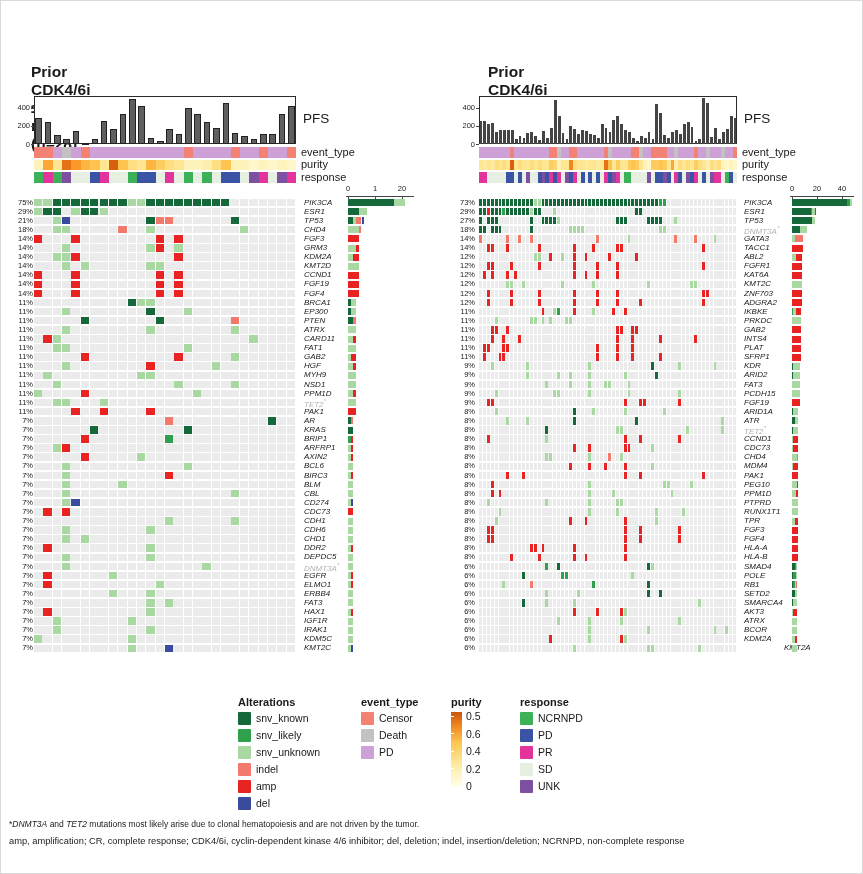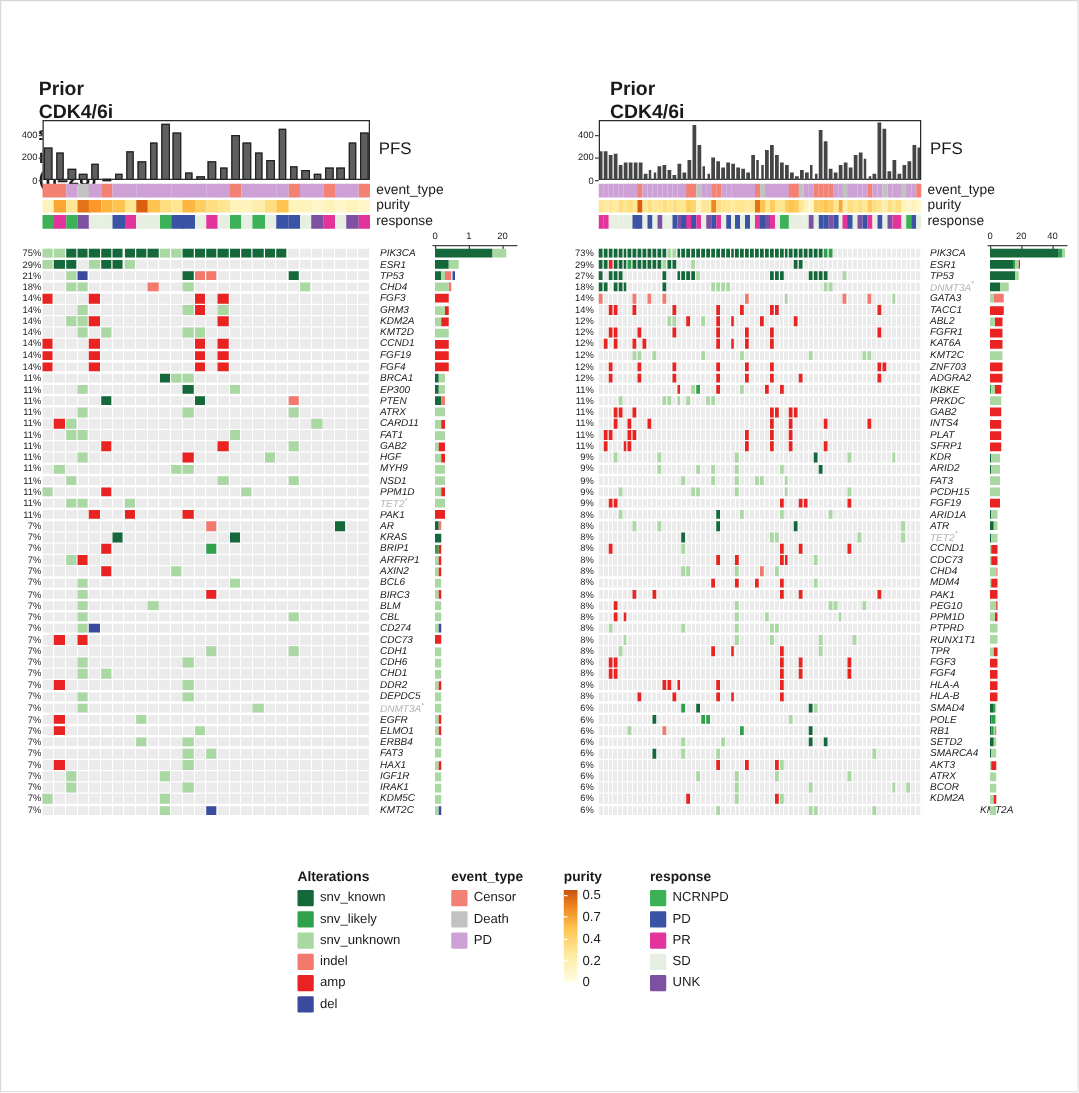--- a/index.html
+++ b/index.html
@@ -1782,24 +1782,26 @@
         <div class="abs legend-label" style="left: 18px; top: 67px; white-space: nowrap;">SD</div>
         <div class="swatch" style="left: 0px; top: 84px; background: rgb(125, 80, 162);"></div>
         <div class="abs legend-label" style="left: 18px; top: 84px; white-space: nowrap;">UNK</div>
       </div>
       <div class="abs" style="left: 450px; top: 695px;">
         <div class="abs legend-header" style="left: 0px; top: 0px;">purity</div>
         <div class="abs" style="left: 0px; top: 16px; width: 11px; height: 74px; background: linear-gradient(to top, rgb(255, 255, 229), rgb(254, 234, 160) 30%, rgb(254, 196, 79) 59%, rgb(239, 134, 32) 82%, rgb(201, 84, 12) 100%);"></div>
         <div class="abs" style="left: 0px; top: 19.8529px; width: 3px; height: 1px; background: rgb(255, 255, 255);"></div>
         <div class="abs legend-label" style="left: 15px; top: 14.3529px;">0.5</div>
         <div class="abs" style="left: 0px; top: 37.2647px; width: 3px; height: 1px; background: rgb(255, 255, 255);"></div>
-        <div class="abs legend-label" style="left: 15px; top: 31.7647px;">0.7</div>
+        <div class="abs legend-label" style="left: 15px; top: 31.7647px;">0.6</div>
         <div class="abs" style="left: 0px; top: 54.6765px; width: 3px; height: 1px; background: rgb(255, 255, 255);"></div>
         <div class="abs legend-label" style="left: 15px; top: 49.1765px;">0.4</div>
         <div class="abs" style="left: 0px; top: 72.0882px; width: 3px; height: 1px; background: rgb(255, 255, 255);"></div>
         <div class="abs legend-label" style="left: 15px; top: 66.5882px;">0.2</div>
         <div class="abs" style="left: 0px; top: 89.5px; width: 3px; height: 1px; background: rgb(255, 255, 255);"></div>
         <div class="abs legend-label" style="left: 15px; top: 84px;">0</div>
       </div>
     </div>
+  <div class="abs fn1" style="left:8px;top:818px;" id="fn1"><span>*</span><i>DNMT3A</i><span> and </span><i>TET2</i><span> mutations most likely arise due to clonal hematopoiesis and are not driven by the tumor.</span></div>
   <div class="abs fn2" style="left:8px;top:833px;width:850px;">
+    <div>amp, amplification; CR, complete response; CDK4/6i, cyclin-dependent kinase 4/6 inhibitor; del, deletion; indel, insertion/deletion; NCRNPD, non-complete response</div>
   </div>
 </div>
 
 </body></html>

